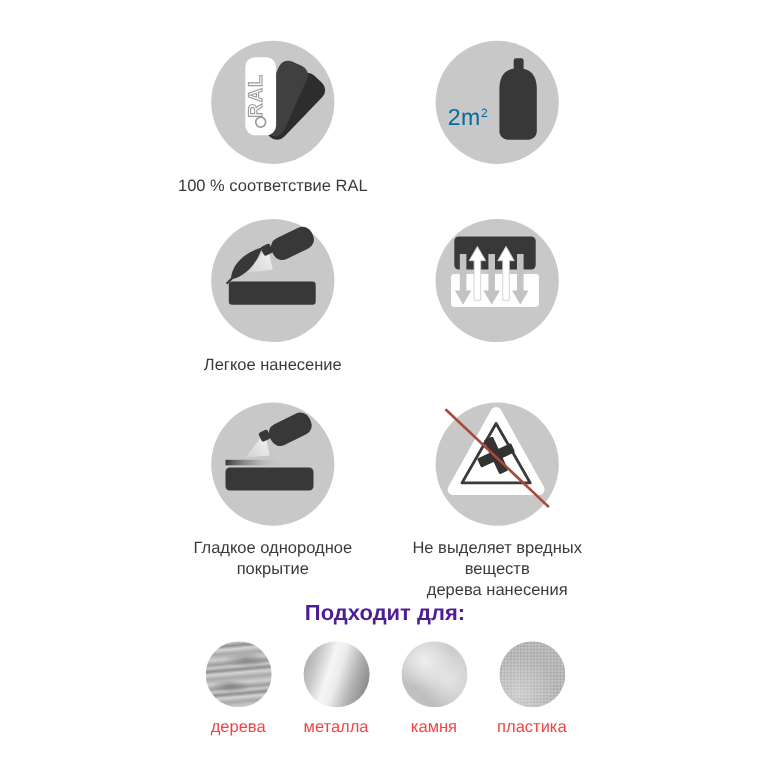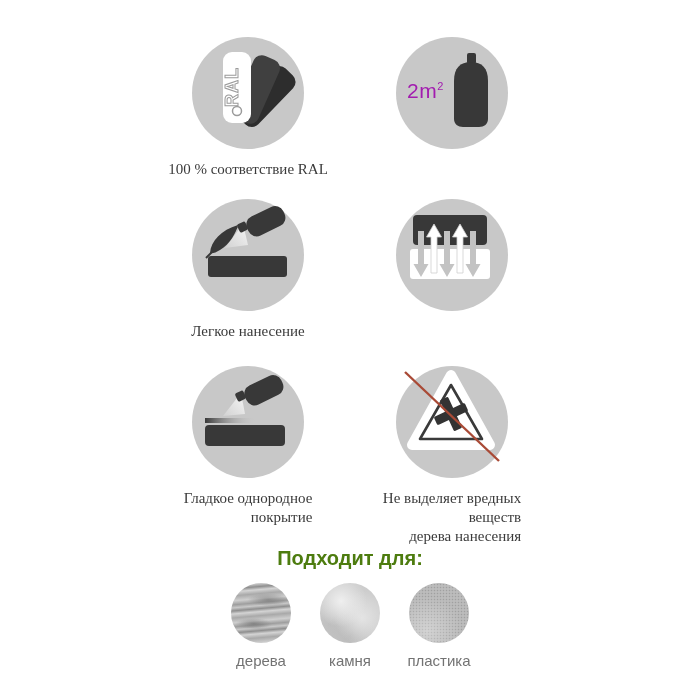--- a/index.html
+++ b/index.html
@@ -16,41 +16,41 @@
     grid-template-rows:162px 167px auto;
     justify-content:center;
     padding-top:37px;
   }
   .feature { display:flex; flex-direction:column; align-items:center; }
   .circle {
     width:112px; height:112px; border-radius:50%;
     background:#c8c8c8; position:relative; flex:0 0 auto;
   }
   .feature-label {
-    margin-top:11px; text-align:right;
-    font-size:15px; line-height:19px; color:#3a3a3a;font-family:Liberation Serif, serif;
+    margin-top:11px; text-align:center;
+    font-size:15px; line-height:19px; color:#3a3a3a;
   }
   .feature-label sup { font-size:9px; vertical-align:super; line-height:0; }
   .icon-svg { position:absolute; left:0; top:0; }
   .icon-text {
-    position:absolute; left:11px; top:42px;
-    font-size:21px; color:#a21caf; letter-spacing:0.5px;
+    position:absolute; left:11px; top:59px;
+    font-size:21px; color:#0369a1; letter-spacing:0.5px;
   }
   .icon-text sup { font-size:11px; vertical-align:super; line-height:0; }
   
   .suitable-heading {
     text-align:center; font-size:20px; line-height:24px;
-    font-weight:bold; color:#4d7c0f;
+    font-weight:bold; color:#4c1d95;
   }
   .suitable-row {
     display:flex; justify-content:center; margin-top:13px;
   }
   .suit-item { width:89px; display:flex; flex-direction:column; align-items:center; }
   .suit-circle { width:60px; height:60px; border-radius:50%; }
-  .suit-label { margin-top:9px; font-size:15px; color:#737373; text-align:center; }
+  .suit-label { margin-top:9px; font-size:15px; color:#ef4444; text-align:center; }
   
   .tex-wood {
     background:
       radial-gradient(ellipse 26px 8px at 38% 68%, rgba(120,120,120,.8) 0%, rgba(120,120,120,0) 70%),
       radial-gradient(ellipse 30px 9px at 62% 28%, rgba(110,110,110,.6) 0%, rgba(110,110,110,0) 70%),
       repeating-linear-gradient(175deg,
         #9e9e9e 0px, #c9c9c9 3px, #8f8f8f 6px,
         #d4d4d4 9px, #a9a9a9 13px, #cfcfcf 18px, #9e9e9e 22px);
   }
   .tex-metal {
@@ -204,20 +204,24 @@
   </div>
 
   <div class="suitable-heading">Подходит для:</div>
 
   <div class="suitable-row">
     <div class="suit-item">
       <div class="suit-circle tex-wood"></div>
       <div class="suit-label">дерева</div>
     </div>
     <div class="suit-item">
+      <div class="suit-circle tex-metal"></div>
+      <div class="suit-label">металла</div>
+    </div>
+    <div class="suit-item">
       <div class="suit-circle tex-stone"></div>
       <div class="suit-label">камня</div>
     </div>
     <div class="suit-item">
       <div class="suit-circle tex-plastic"></div>
       <div class="suit-label">пластика</div>
     </div>
   </div>
 
 </div>

